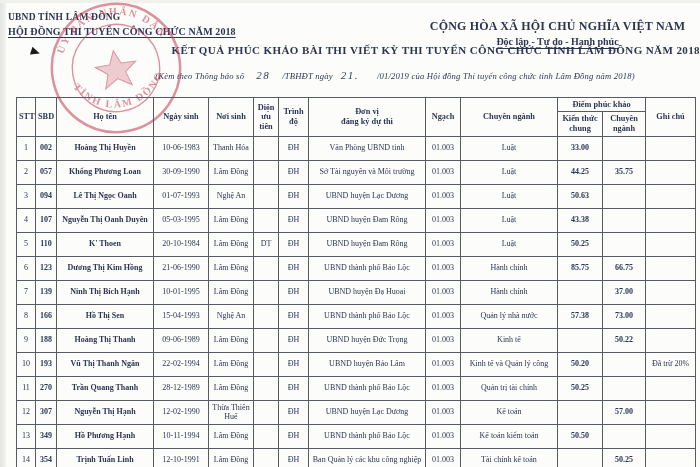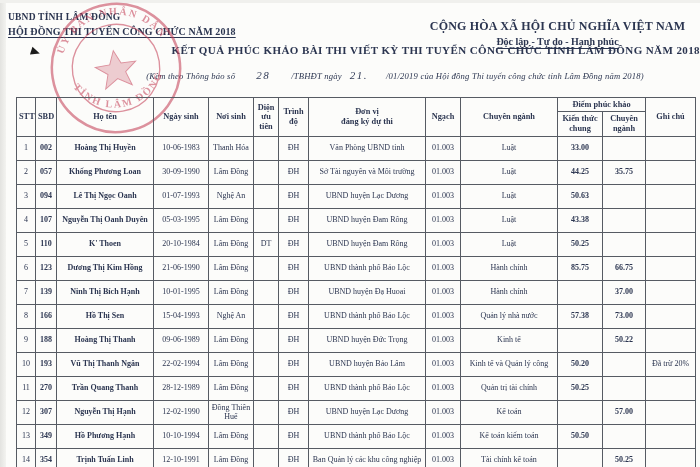--- a/index.html
+++ b/index.html
@@ -22,21 +22,21 @@
   .issuer .l1{font-size:9.5px;font-weight:600;letter-spacing:.2px;}
   .issuer .l2{font-size:10px;font-weight:bold;letter-spacing:.1px;
     text-decoration:underline;text-underline-offset:2px;margin-top:2px;}
   .motto{position:absolute;left:425px;top:18px;width:265px;text-align:center;line-height:1.4;}
   .motto .l1{font-size:12px;font-weight:bold;letter-spacing:.2px;}
   .motto .l2{font-size:10px;font-weight:bold;text-decoration:underline;text-underline-offset:3px;}
   .doc-title{position:absolute;left:90px;top:44px;width:610px;text-align:right;
     font-size:11px;font-weight:bold;letter-spacing:.4px;}
   .doc-subtitle{position:absolute;left:90px;top:69px;width:610px;text-align:center;
     font-size:8.6px;font-style:italic;letter-spacing:.2px;}
-  .hand{font-size:11px;font-style:italic;letter-spacing:1.5px;margin:0 21px;color:#333d58;}
+  .hand{font-size:11px;font-style:italic;letter-spacing:1.5px;margin:0 12px;color:#333d58;}
   .hand.day{margin:0 18px 0 8px;}
 
   
   .stamp{position:absolute;left:48px;top:0px;width:136px;height:136px;
     opacity:.55;transform:rotate(-9deg);pointer-events:none;}
 
   
   .cursor{position:absolute;left:31px;top:48px;width:0;height:0;
     border-left:9px solid #1b1b1b;border-top:4px solid transparent;
     border-bottom:4px solid transparent;transform:rotate(18deg);}
@@ -302,35 +302,35 @@
           <td>Quản trị tài chính</td>
           <td class="c-score">50.25</td>
           <td class="c-score"></td>
           <td class="c-note"></td>
         </tr>
         <tr>
           <td class="c-stt">12</td>
           <td class="c-sbd">307</td>
           <td class="c-name">Nguyễn Thị Hạnh</td>
           <td>12-02-1990</td>
-          <td>Đồng Thiên Huế</td>
+          <td>Thừa Thiên Huế</td>
           <td></td>
           <td>ĐH</td>
           <td>UBND huyện Lạc Dương</td>
           <td>01.003</td>
           <td>Kế toán</td>
           <td class="c-score"></td>
           <td class="c-score">57.00</td>
           <td class="c-note"></td>
         </tr>
         <tr>
           <td class="c-stt">13</td>
           <td class="c-sbd">349</td>
           <td class="c-name">Hồ Phương Hạnh</td>
-          <td>10-10-1994</td>
+          <td>10-11-1994</td>
           <td>Lâm Đồng</td>
           <td></td>
           <td>ĐH</td>
           <td>UBND thành phố Bảo Lộc</td>
           <td>01.003</td>
           <td>Kế toán kiểm toán</td>
           <td class="c-score">50.50</td>
           <td class="c-score"></td>
           <td class="c-note"></td>
         </tr>

